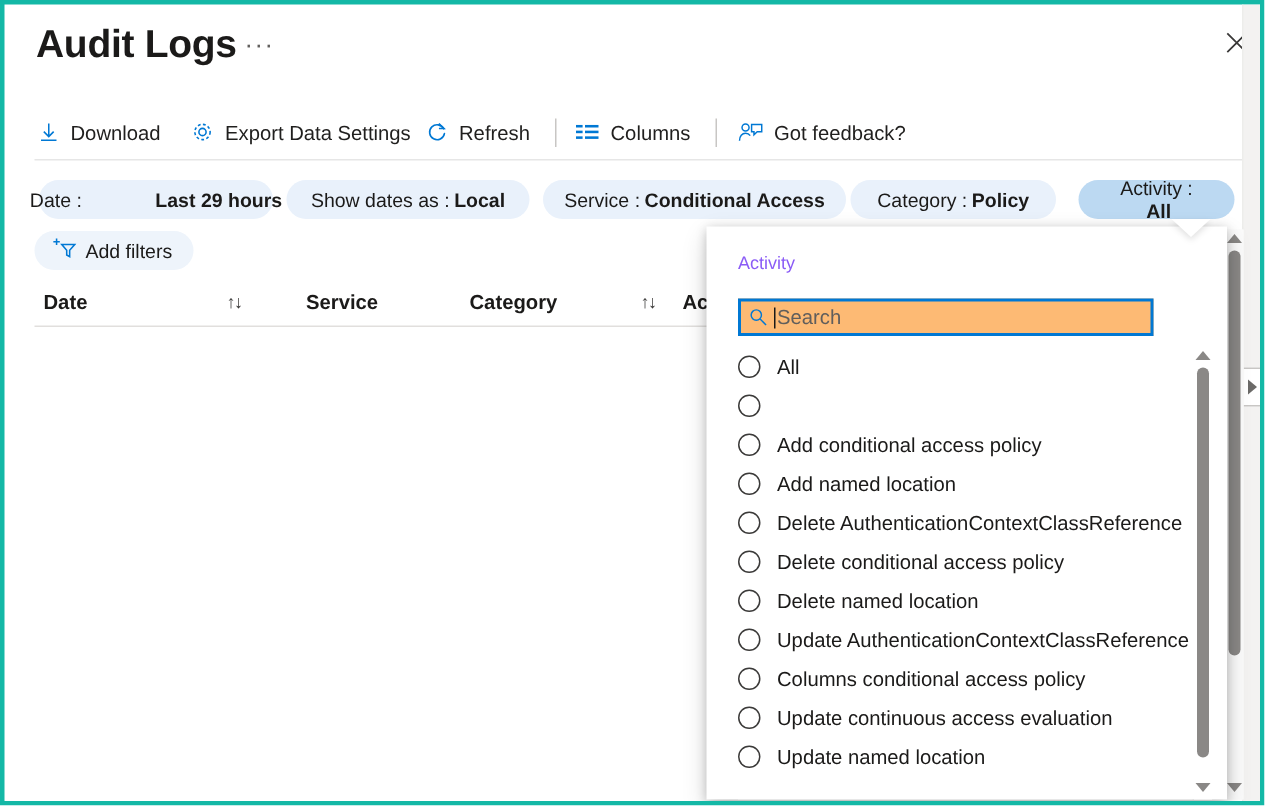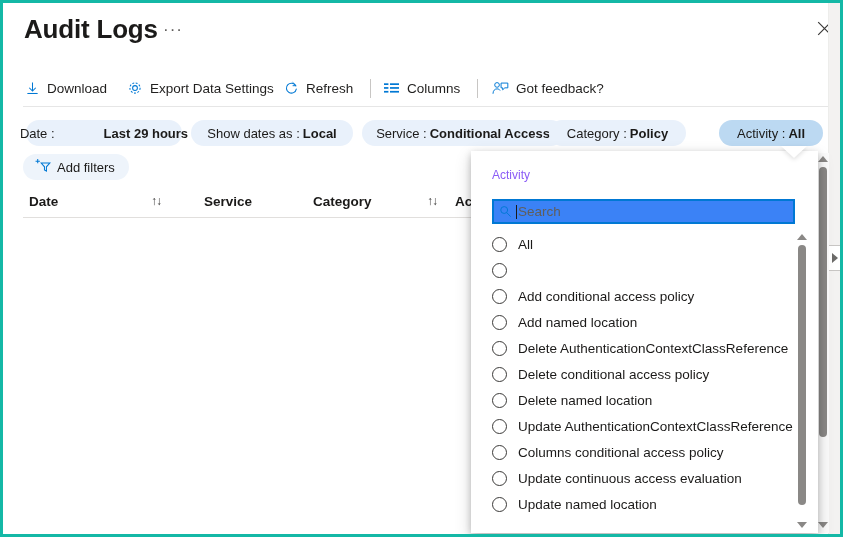--- a/index.html
+++ b/index.html
@@ -202,27 +202,28 @@
   .flyout-title {
     position: absolute;
     left: 21px; top: 17px;
     font-size: 12px;
     font-weight: normal;
     color: #8b5cf6;
   }
   .search-wrap {
     position: absolute;
     left: 21px; top: 48px;
-    width: 303px; height: 25px;
+    width: 277px; height: 25px;
     border: 2px solid #0078d4;
-    background: #3b82f6;
+    background: #fdba74;
     box-sizing: border-box;
     display: flex;
     align-items: center;
     cursor: text;
+    justify-content: flex-end;
   }
   .search-ic {
     width: 22px;
     display:flex; align-items:center; justify-content:center;
     flex: 0 0 22px;
   }
   .caret {
     width: 1px;
     height: 14px;
     background: #1b1a19;
@@ -406,26 +407,26 @@
     <div class="pill" style="left:188px; top:117px; width:162px;">
       <span class="lbl">Show dates as :</span>
       <b>Local</b>
     </div>
 
     <div class="pill" style="left:359px; top:117px; width:202px;">
       <span class="lbl">Service :</span>
       <b>Conditional Access</b>
     </div>
 
-    <div class="pill" style="left:546px; top:117px; width:137px;align-items:center;">
+    <div class="pill" style="left:564px; top:117px; width:137px;align-items:center;">
       <span class="lbl">Category :</span>
       <b>Policy</b>
     </div>
 
-    <div class="pill selected" style="left:716px; top:117px; width:104px;">
+    <div class="pill selected" style="left:716px; top:117px; width:104px;flex-direction:column;">
       <span class="lbl">Activity :</span>
       <b>All</b>
     </div>
 
     <div class="addfilters">
       <span>
         <svg width="17" height="15" viewBox="0 0 18 16">
           <g stroke="#0078d4" stroke-width="1.1" fill="none">
             <path d="M1.6 3.4 h4.6 M3.9 1.1 v4.6"></path>
             <path d="M7.6 5.4 h9.2 l-3.6 4.0 v4.6 l-2.1 -1.2 v-3.4 z"></path>

